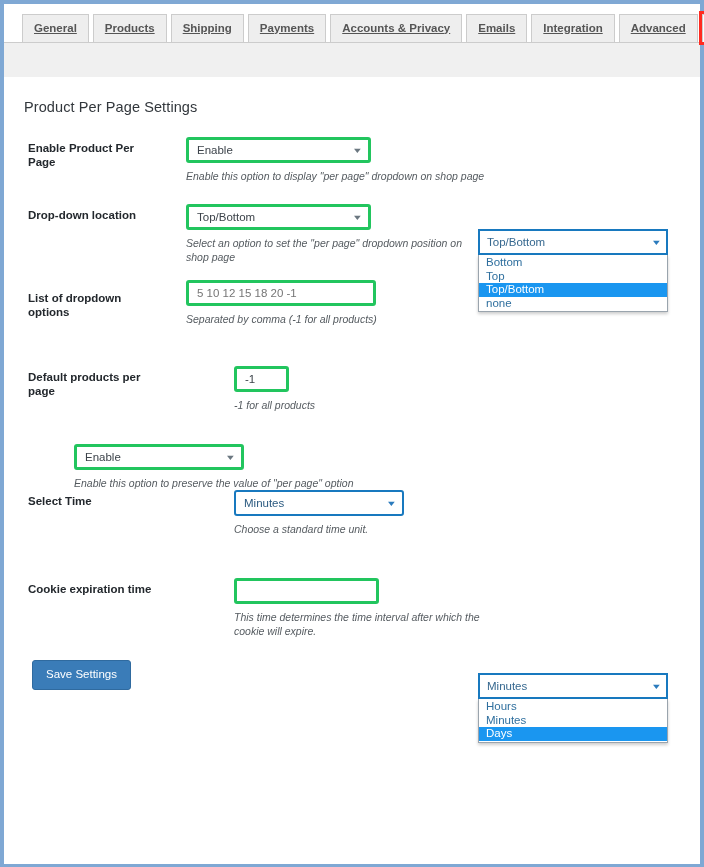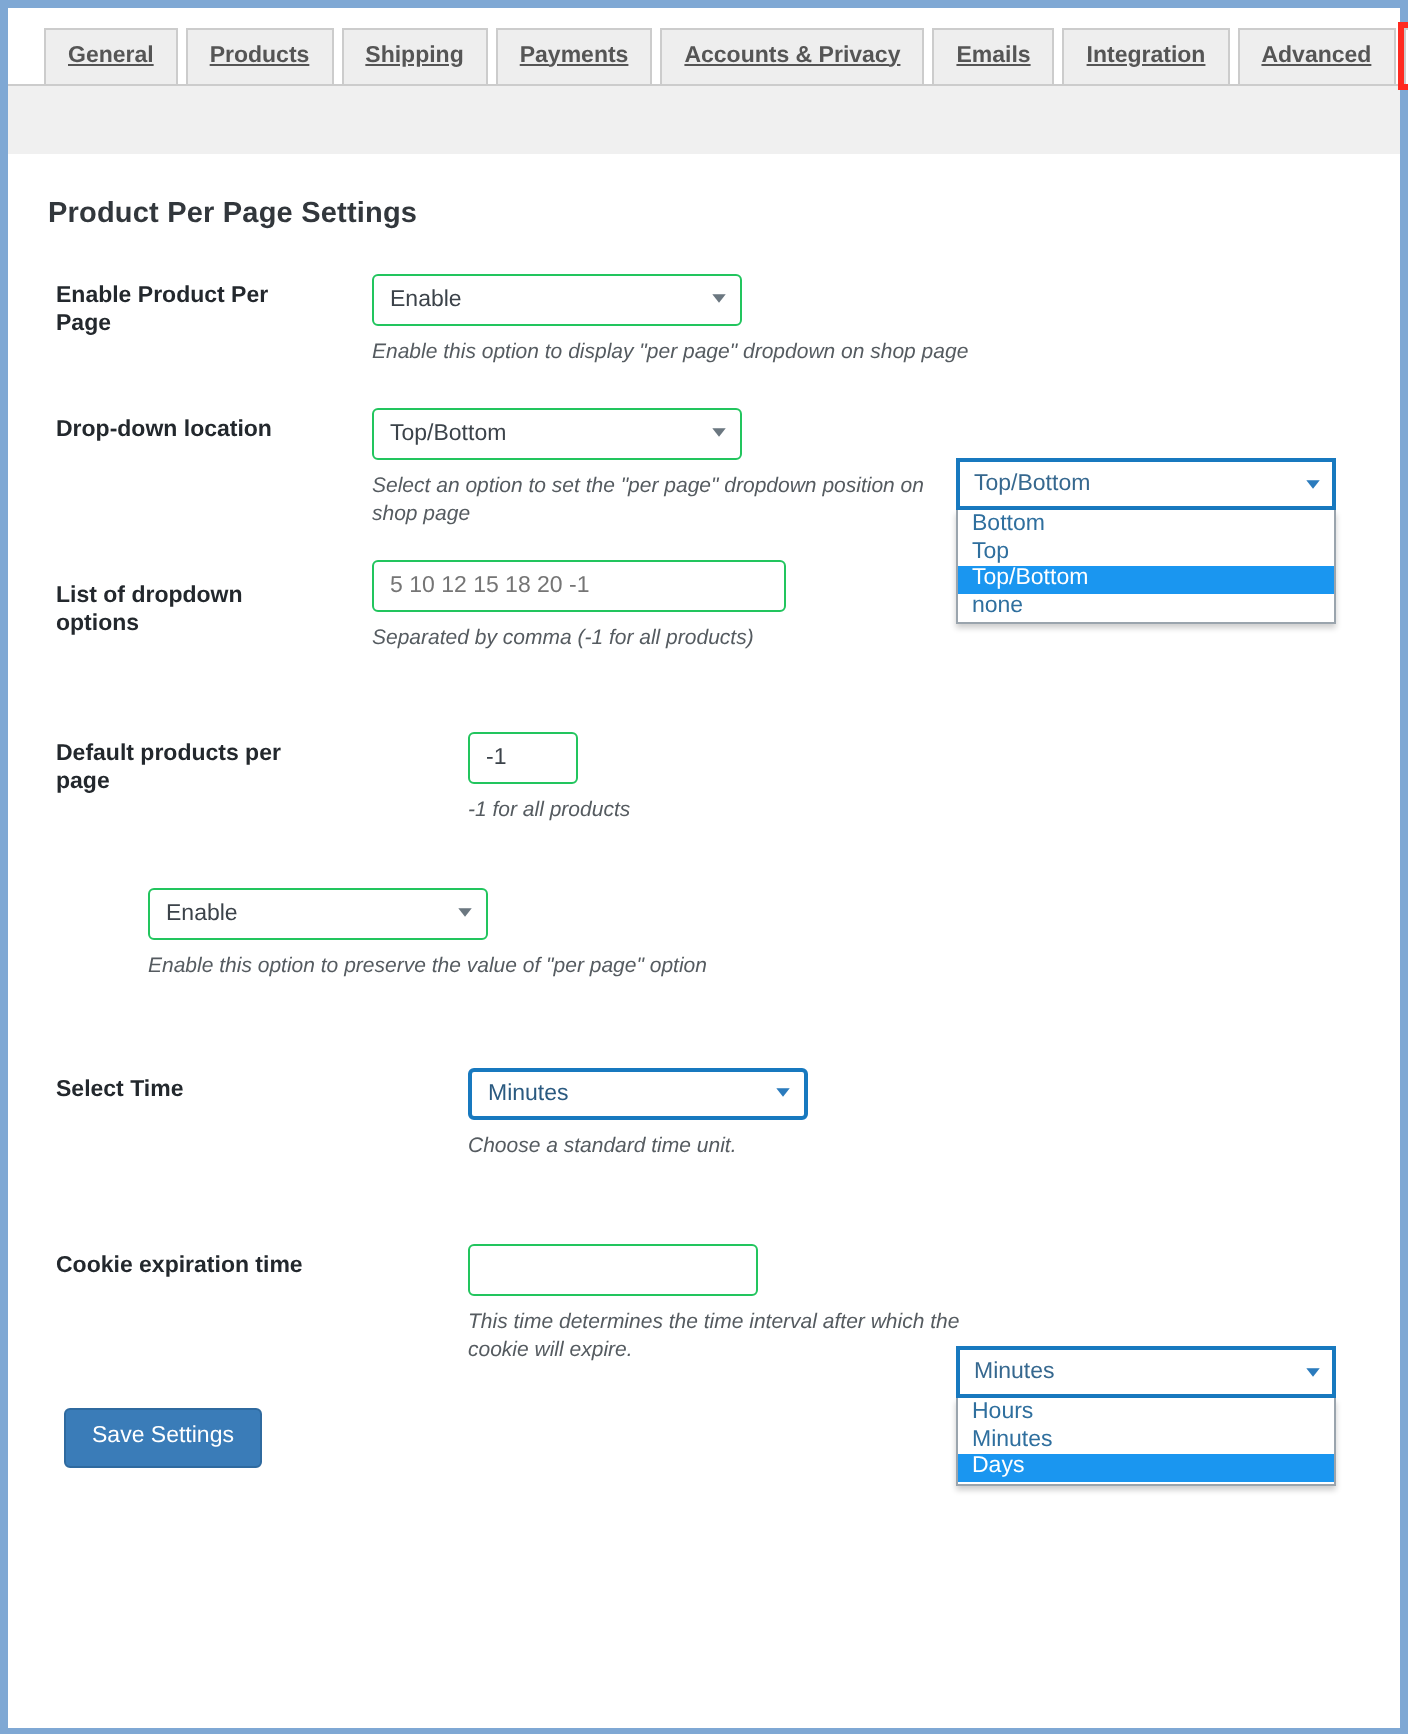--- a/index.html
+++ b/index.html
@@ -81,21 +81,21 @@
   .content {
     background: #ffffff;
     padding: 0 0 0 0;
     height: 787px;
     box-sizing: border-box;
     position: relative;
   }
 
   .page-title {
     font-size: 14.5px;
-    font-weight: bold;
+    font-weight: normal;
     color: #32373c;
     padding: 22px 16px 0 20px;
     letter-spacing: 0.1px;
   }
 
   
   .form {
     position: relative;
     margin-top: 10px;
   }
@@ -119,21 +119,21 @@
   .row-field {
     position: relative;
   }
 
   
   .sel, .txt {
     font-family: "Liberation Sans", sans-serif;
     font-size: 11.5px;
     color: #3c434a;
     background: #ffffff;
-    border: 1px solid #22c55e;
+    border: 3px solid #22c55e;
     border-radius: 3px;
     box-sizing: border-box;
     height: 26px;
     padding: 0 8px;
     line-height: 24px;
     outline: none;
   }
   .sel {
     position: relative;
     display: flex;
@@ -149,21 +149,21 @@
     transform: scaleX(1.35) scaleY(0.85);
   }
   .sel.focused {
     border: 2px solid #1879bf;
     color: #2b5a80;
   }
   .sel.focused .caret { color: #2b7bbd; }
 
   
   .w-185 { width: 185px; }
-  .w-190 { width: 207px; }
+  .w-190 { width: 190px; }
   .w-170 { width: 170px; }
   .w-55  { width: 55px; }
   .w-145 { width: 145px; }
 
   
   .hint {
     font-size: 10.5px;
     font-style: italic;
     color: #555b60;
     margin-top: 6px;
@@ -317,21 +317,21 @@
       <div class="row" style="margin-top:32px;">
         <div class="row-field" style="margin-left:70px;">
           <div class="sel w-170">
             <span>Enable</span>
             <span class="caret">▾</span>
           </div>
           <div class="hint" style="max-width:290px;">Enable this option to preserve the value of "per page" option</div>
         </div>
       </div>
 
-      <div class="row" style="margin-top:44px;">
+      <div class="row" style="">
         <div class="row-label">Select Time</div>
         <div class="row-field" style="margin-left:70px;">
           <div class="sel w-170 focused">
             <span>Minutes</span>
             <span class="caret">▾</span>
           </div>
           <div class="hint">Choose a standard time unit.</div>
         </div>
       </div>
 

